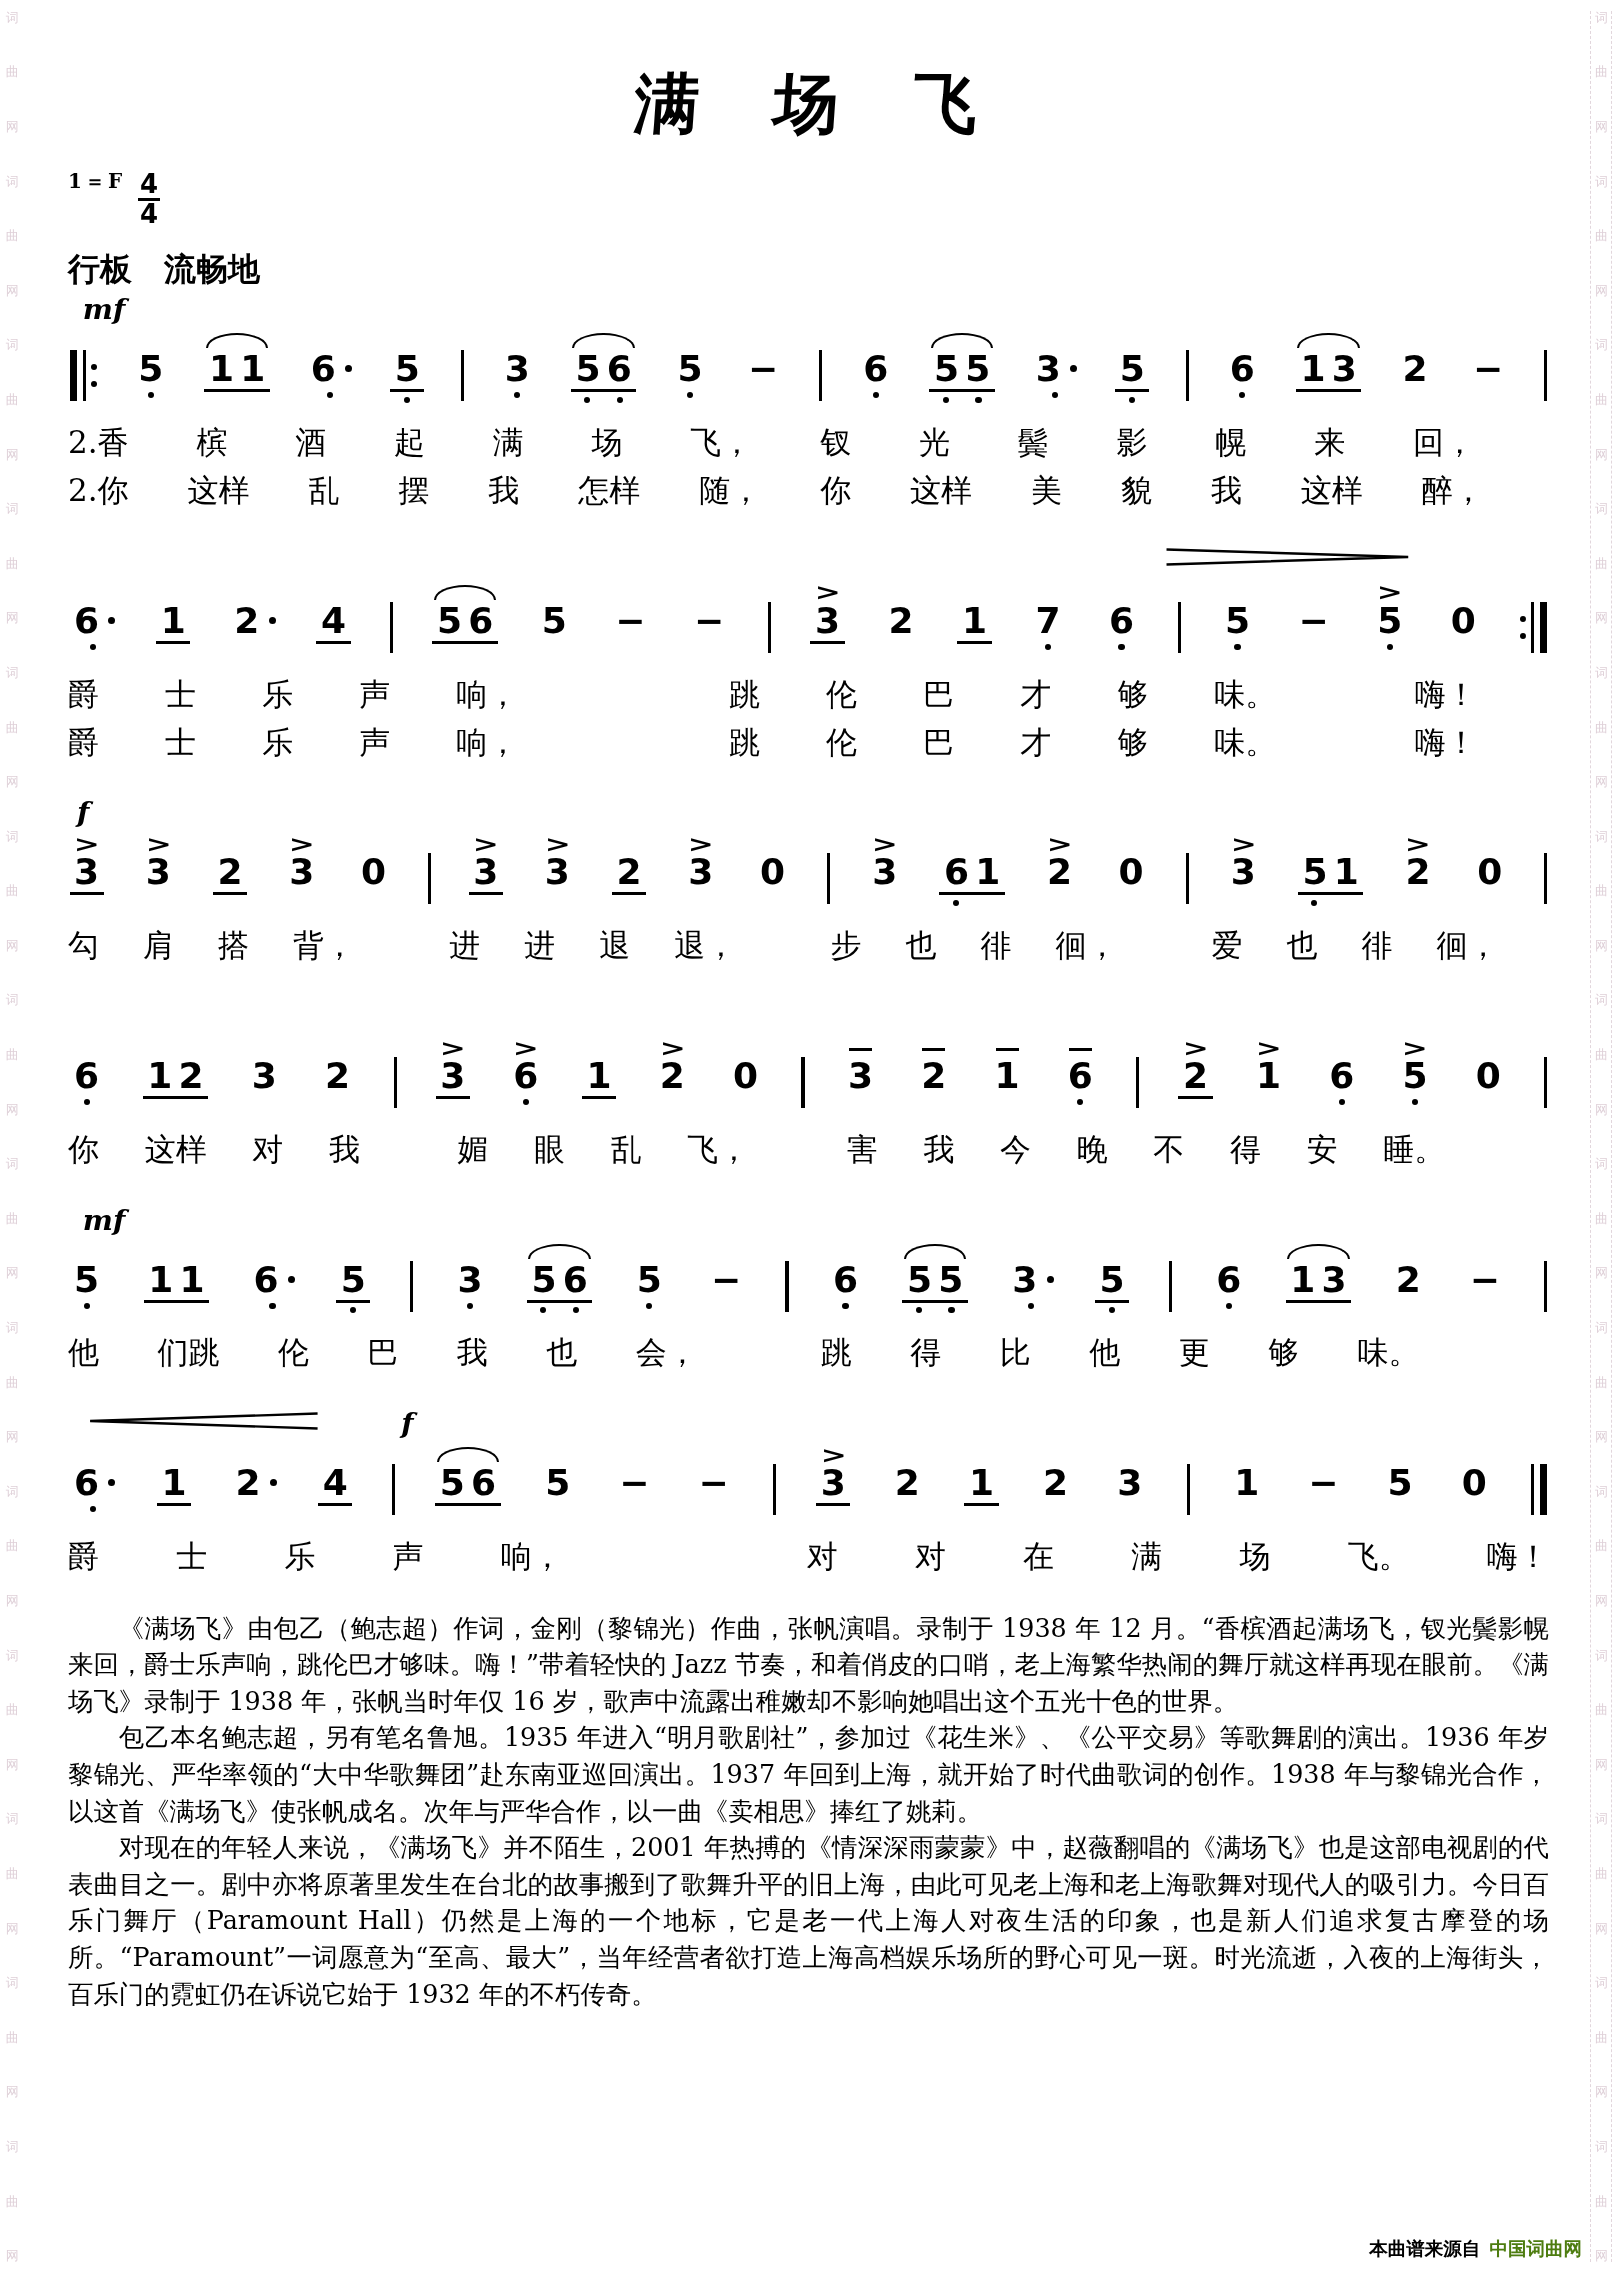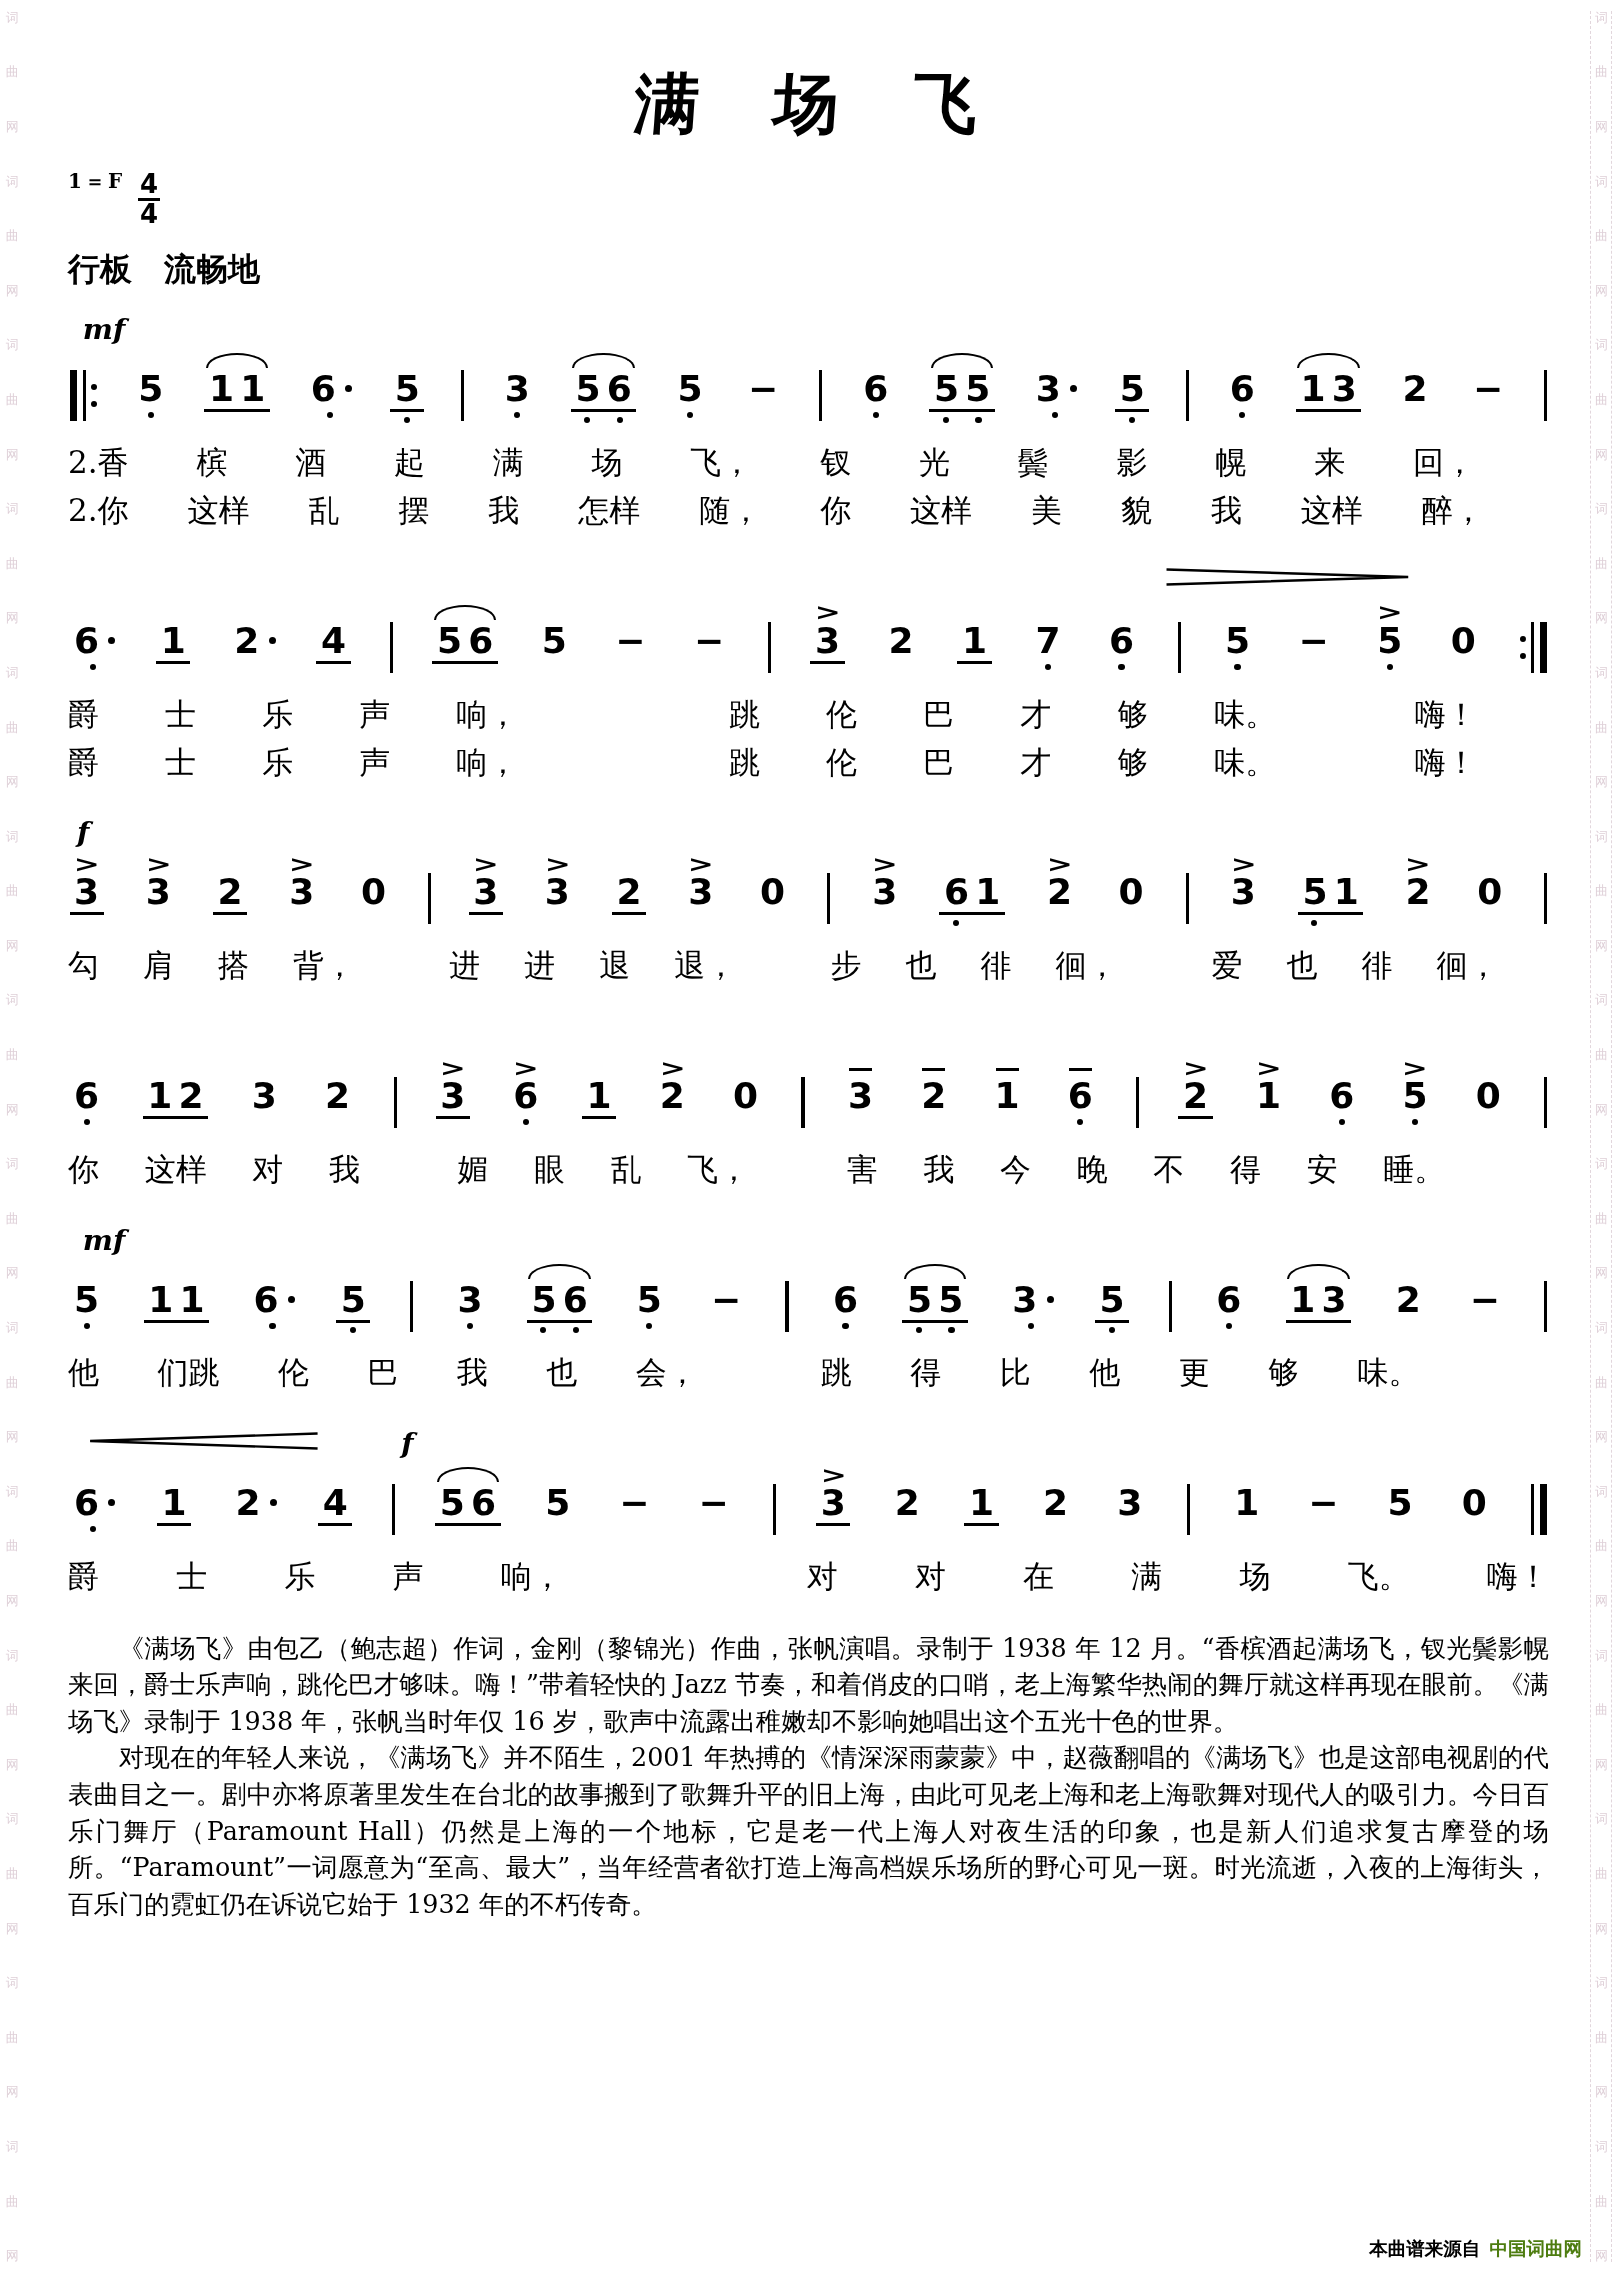--- a/index.html
+++ b/index.html
@@ -21,21 +21,21 @@
   .keyblock{font-weight:700}
   .tonic{font-size:20px;letter-spacing:3.1px}
   .meter{display:inline-flex;flex-direction:column;align-items:center;margin-left:12.3px;
          font-size:26px;line-height:1.05;vertical-align:-4.6px;font-family:"DejaVu Sans",sans-serif;font-weight:700}
   .meter .mt{border-bottom:3.1px solid #000;padding:0 2.3px}
   .meter .mb{padding:0 2.3px}
   .tempo{font-size:32px;font-weight:700;margin-top:20px}
   .credits{text-align:right;font-size:30px;font-weight:700;line-height:2.0}
 
   
-  #score{margin-top:20px;position:relative;z-index:1}
+  #score{position:relative;z-index:1}
   .lineblock{margin-bottom:34px}
   .notesrow{position:relative;display:flex;justify-content:space-between;align-items:flex-start;padding:32px 1.5px 0}
   .note{display:flex;flex-direction:column;align-items:center}
   .nab{height:26px;display:flex;align-items:flex-end;justify-content:center}
   .acc{font:700 23px/18.5px "DejaVu Sans",sans-serif;transform:scaleX(1.35)}
   .ten{width:23px;border-top:3.9px solid #000;margin-bottom:6.2px}
   .ngrp{position:relative;display:flex;align-items:center;padding:0 1.5px}
   .ngrp.ul{border-bottom:3.1px solid #000;padding-bottom:1.5px}
   .dgt{font:700 36px/1.04 "DejaVu Sans",sans-serif;padding:0 3.1px}
   .aft{width:7px;height:7px;border-radius:50%;background:#000;margin-left:6.2px}
@@ -1529,20 +1529,21 @@
             <span class="syl">满</span>
             <span class="syl">场</span>
             <span class="syl">飞。</span>
             <span class="syl">嗨！</span>
           </div>
         </div>
       </main>
 
     <section id="notes-text">
         <p>《满场飞》由包乙（鲍志超）作词，金刚（黎锦光）作曲，张帆演唱。录制于 1938 年 12 月。“香槟酒起满场飞，钗光鬓影幌来回，爵士乐声响，跳伦巴才够味。嗨！”带着轻快的 Jazz 节奏，和着俏皮的口哨，老上海繁华热闹的舞厅就这样再现在眼前。《满场飞》录制于 1938 年，张帆当时年仅 16 岁，歌声中流露出稚嫩却不影响她唱出这个五光十色的世界。</p>
+        <p>包乙本名鲍志超，另有笔名鲁旭。1935 年进入“明月歌剧社”，参加过《花生米》、《公平交易》等歌舞剧的演出。1936 年岁黎锦光、严华率领的“大中华歌舞团”赴东南亚巡回演出。1937 年回到上海，就开始了时代曲歌词的创作。1938 年与黎锦光合作，以这首《满场飞》使张帆成名。次年与严华合作，以一曲《卖相思》捧红了姚莉。</p>
         <p>对现在的年轻人来说，《满场飞》并不陌生，2001 年热搏的《情深深雨蒙蒙》中，赵薇翻唱的《满场飞》也是这部电视剧的代表曲目之一。剧中亦将原著里发生在台北的故事搬到了歌舞升平的旧上海，由此可见老上海和老上海歌舞对现代人的吸引力。今日百乐门舞厅（Paramount Hall）仍然是上海的一个地标，它是老一代上海人对夜生活的印象，也是新人们追求复古摩登的场所。“Paramount”一词愿意为“至高、最大”，当年经营者欲打造上海高档娱乐场所的野心可见一斑。时光流逝，入夜的上海街头，百乐门的霓虹仍在诉说它始于 1932 年的不朽传奇。</p>
       </section>
 
   </div>
 
   <footer>
     <span>本曲谱来源自</span><a style="color: #4d7c0f;">中国词曲网</a>
   </footer>
 
 </div>

